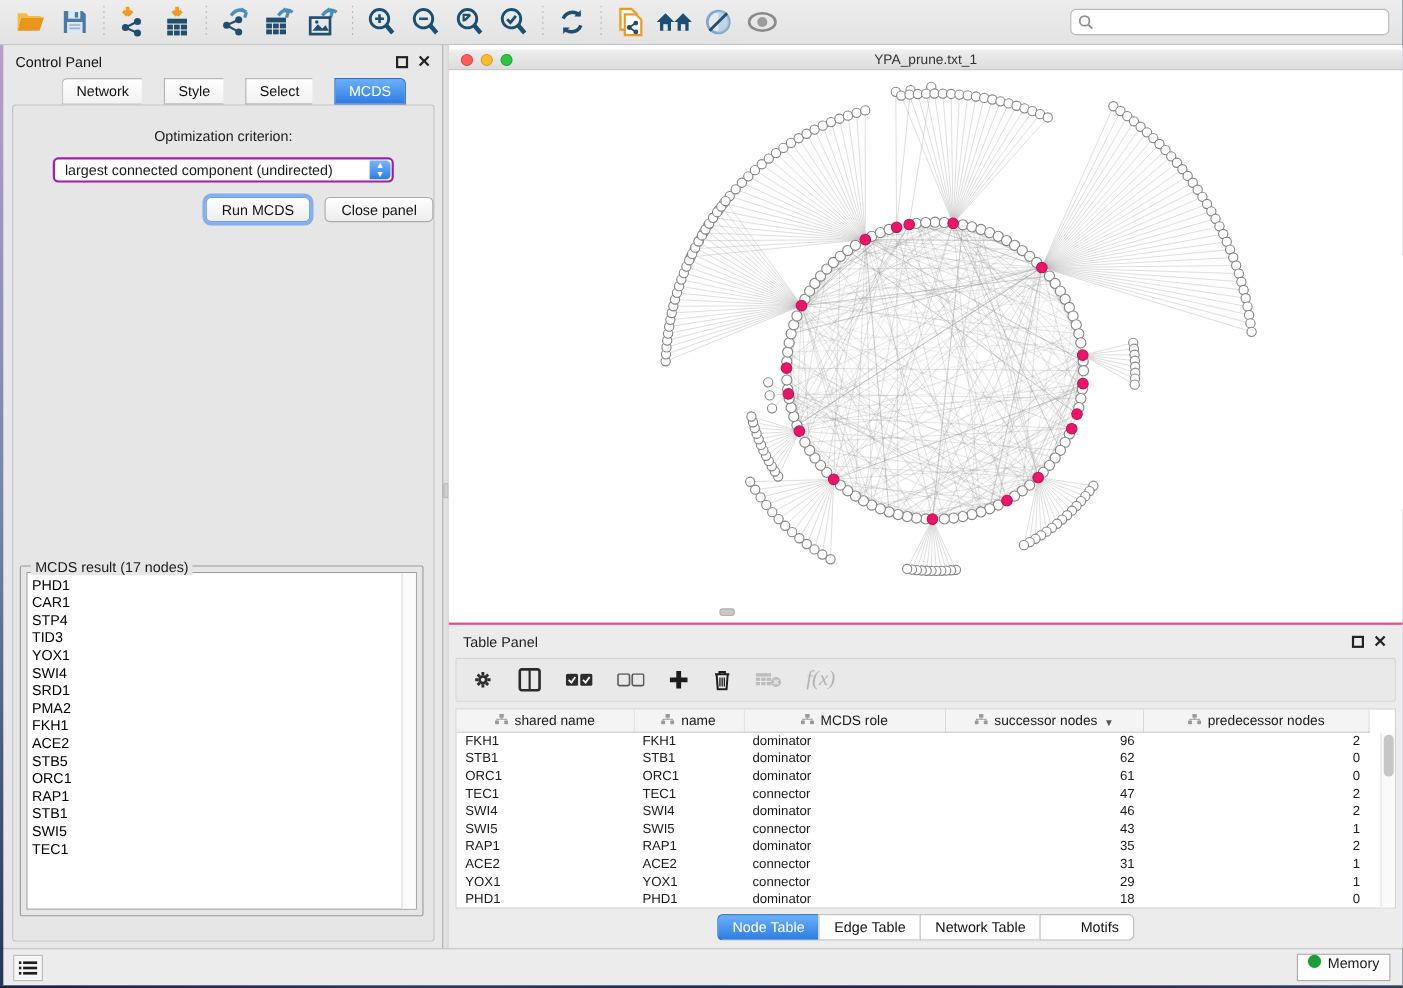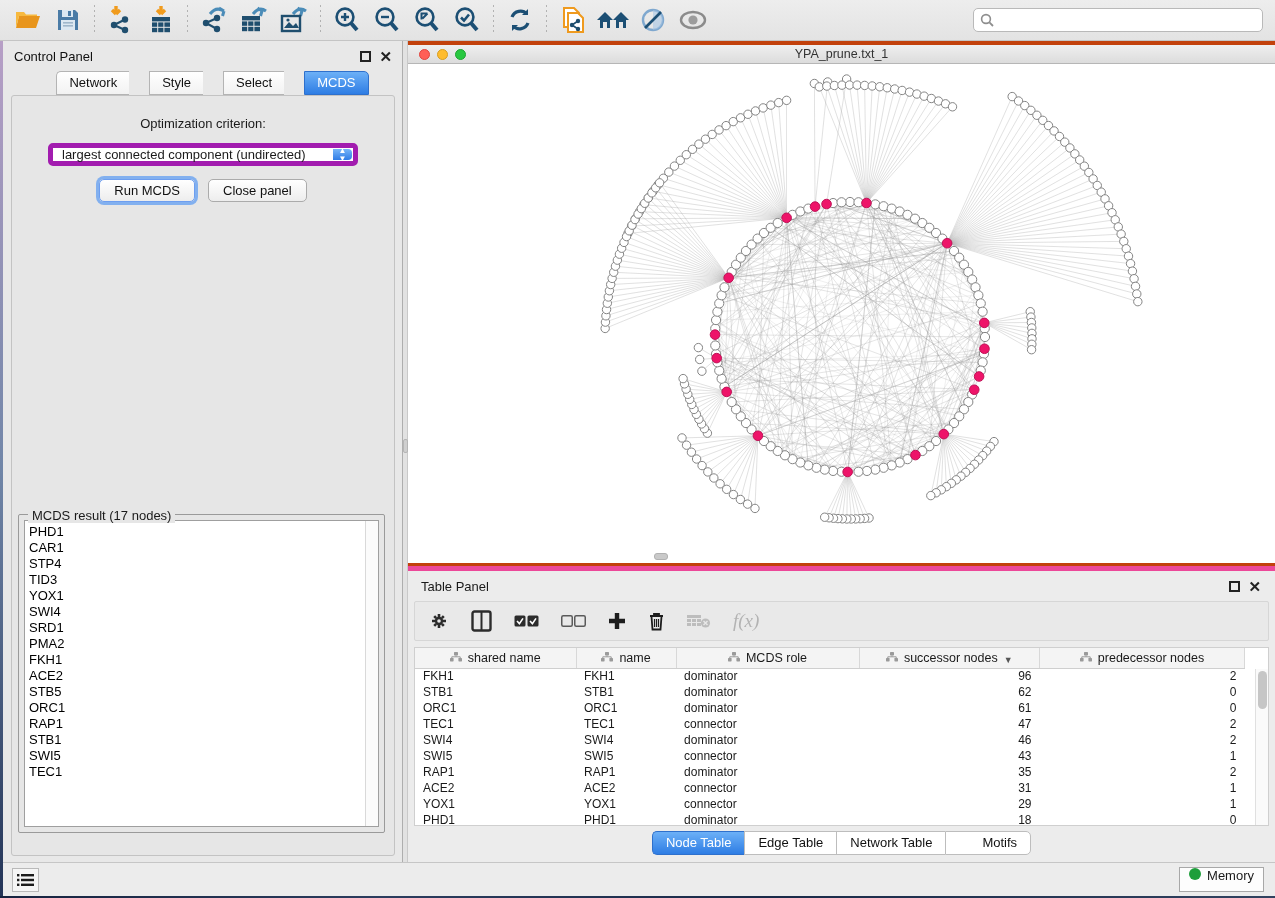--- a/index.html
+++ b/index.html
@@ -26,46 +26,46 @@
   
   .main { position:absolute; left:0; top:41px; width:1275px; height:821px; background:#e8e8e8; }
   .desktop-left { position:absolute; left:0; top:41px; width:3px; height:855px;
     background:linear-gradient(#b79fc6,#7186a8,#233457); z-index:5;}
   .control-panel { position:absolute; left:3px; top:0; width:399px; height:821px;
     background:#e8e8e8; }
   .v-splitter { position:absolute; left:402px; top:0; width:6px; height:821px;
     background:#e2e2e2; border-left:1px solid #aeaeae; border-right:1px solid #c9c9c9; }
   .v-splitter .grip { position:absolute; left:0px; top:398px; width:5px; height:14px;
     background:#cfcfcf; border:1px solid #b5b5b5; border-radius:2px; }
-  .right-area { position:absolute; left:408px; top:0; width:867px; height:821px; background:#c2410c;}
+  .right-area { position:absolute; left:408px; top:0; width:867px; height:821px; background:#ffffff;}
 
   
   .cp-titlebar { height:26px; display:flex; align-items:center; padding:4px 10px 0 11px; }
   .cp-title { font-size:13px; color:#111; }
   .win-btns { margin-left:auto; display:flex; align-items:center; gap:8px; }
   .float-btn { width:11px; height:11px; border:2px solid #222; display:inline-block; }
   .close-btn { font-size:15px; font-weight:bold; color:#222; line-height:11px; cursor:default;}
   .cp-tabs { display:flex; justify-content:center; margin-top:4px; position:relative; z-index:2;}
   .cp-tab { padding:3px 12px 4px; background:linear-gradient(#ffffff,#f2f2f2);
     border:1px solid #b4b4b4; border-right:none; font-size:13px; color:#111;margin-left:20px; }
   .cp-tab:first-child { border-radius:5px 0 0 0; }
   .cp-tab:last-child { border-right:1px solid #b4b4b4; border-radius:0 5px 0 0; }
   .cp-tab.active { background:linear-gradient(#6cb0f7,#2e7de4); color:#fff;
     border-color:#2e70cc; border-radius:0 5px 0 0;}
   .cp-body { position:absolute; left:8px; right:7px; top:54px; bottom:6px;
     background:#e6e6e6; border:1px solid #c3c3c3; border-radius:3px; }
   .opt-label { text-align:center; margin-top:20px; font-size:13px; }
   .dropdown { position:relative; margin:12px 36px 12px 36px; height:23px; background:#fff;
-    border:5px solid #a21caf; border-radius:5px; display:flex; align-items:center;
+    border:2px solid #a21caf; border-radius:5px; display:flex; align-items:center;
     padding-left:9px; font-size:13px; }
   .dd-stepper { position:absolute; right:1px; top:1px; bottom:1px; width:19px;
     border-radius:0 4px 4px 0; background:linear-gradient(#76b5f8,#2f7ce6);
     display:flex; flex-direction:column; align-items:center; justify-content:center; gap:1px;}
   .dd-stepper span { color:#fff; font-size:8px; line-height:7px; }
-  .btn-row { display:flex; justify-content:center; gap:13px; margin-top:13px; }
+  .btn-row { display:flex; justify-content:flex-end; gap:13px; margin-top:13px; }
   .mac-btn { height:23px; padding:0 14px; background:linear-gradient(#ffffff,#ededed);
     border:1px solid #ababab; border-radius:5px; font-size:13px;
     font-family:"Liberation Sans",sans-serif; color:#111; }
   .mac-btn.focused { box-shadow:0 0 0 3px rgba(96,158,242,.75); border-color:#6d9ef0;}
   .result-group { position:absolute; left:6px; right:9px; top:412px; bottom:22px; }
   .group-frame { position:absolute; inset:6px 0 0 0; border:1px solid #9a9a9a; border-radius:2px;}
   .group-title { position:absolute; top:0px; left:10px; background:#e6e6e6; padding:0 4px;
     font-size:13px; z-index:2;}
   .mcds-list { position:absolute; inset:12px 6px 6px 6px; background:#fff;
     border:1px solid #9f9f9f; overflow:hidden; padding:3px 0 0 4px; }
@@ -82,21 +82,21 @@
   .traffic i { width:11px; height:11px; border-radius:50%; display:block; }
   .t-red{ background:#ff5f57; border:.5px solid #e0443e;} .t-yellow{ background:#febc2e; border:.5px solid #d89d20;}
   .t-green{ background:#28c840; border:.5px solid #1ea432;}
   .net-title { font-size:12.5px; color:#333; }
   .net-canvas { position:relative; width:867px; height:499px; background:#fff; }
   .hscroll-thumb { position:absolute; left:246px; bottom:3px; width:14px; height:7px;
     background:#c9c9c9; border:1px solid #b1b1b1; border-radius:3px; }
 
   
   .table-panel { position:absolute; left:0; top:525px; width:867px; height:296px;
-    background:#ececec; border-top:5px solid #ec4899; }
+    background:#ececec; border-top:2px solid #ec4899; }
   .tp-titlebar { height:24px; display:flex; align-items:center; padding:6px 14px 0 13px; }
   .tp-toolbar { margin:6px 6px 0 6px; height:40px; background:#e9e9e9;
     border:1px solid #d6d6d6; border-radius:2px; display:flex; align-items:center;
     padding-left:14px; gap:22px; }
   .tp-tool { display:flex; align-items:center; justify-content:center; height:26px; }
   .fx { font-family:"Liberation Serif",serif; font-style:italic; font-size:19px; color:#b3b3b3;}
   .tbl-wrap { position:absolute; left:6px; right:6px; top:76px; bottom:36px; background:#fff;
     border:1px solid #cfcfcf; overflow:hidden; }
   table.node-table { border-collapse:collapse; width:830px; table-layout:fixed; }
   .node-table th { height:20px; background:#f4f4f4; border-right:1px solid #d8d8d8;

